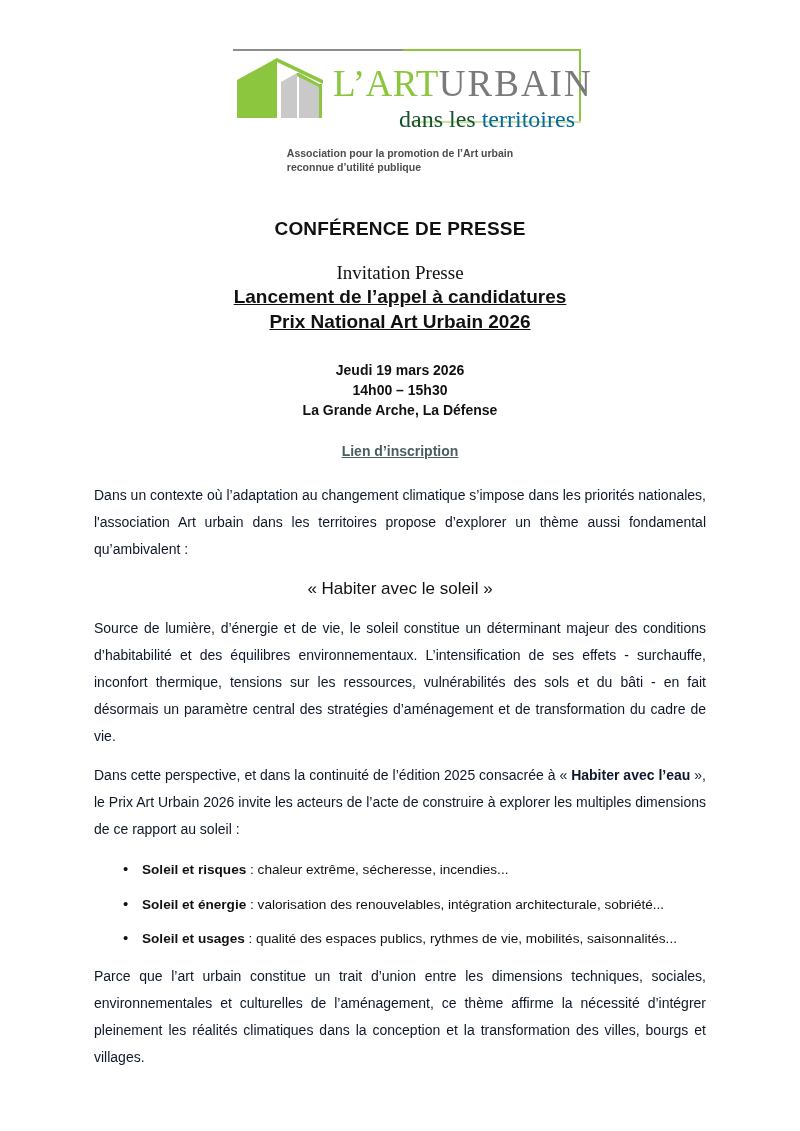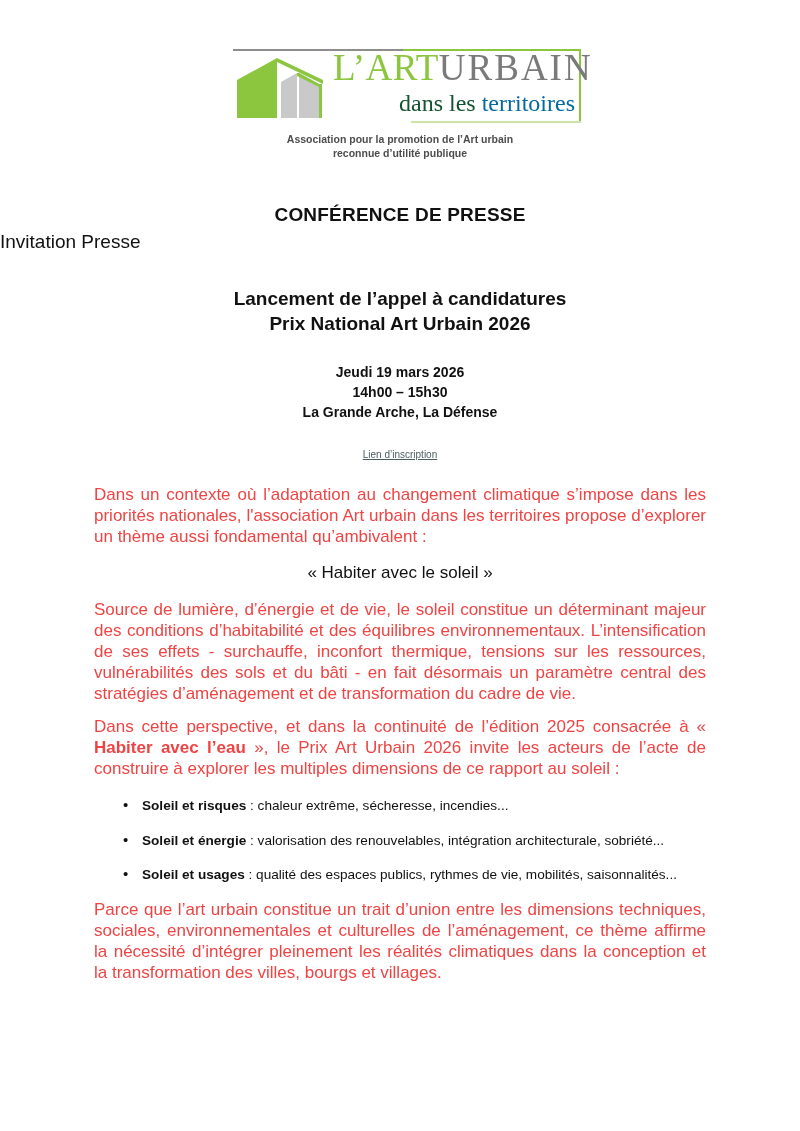--- a/index.html
+++ b/index.html
@@ -74,21 +74,21 @@
   .logo-house {
     position: absolute;
     left: 22px;
     top: 12px;
     width: 86px;
     height: 60px;
   }
   .logo-words {
     position: absolute;
     left: 118px;
-    top: 0;
+    top: 16px;
     width: 250px;
     height: 76px;
   }
   .logo-line1 {
     font-family: "Liberation Serif", "DejaVu Serif", serif;
     font-size: 37px;
     letter-spacing: 0.5px;
     line-height: 44px;
     white-space: nowrap;
   }
@@ -99,82 +99,83 @@
     font-size: 24px;
     line-height: 26px;
     text-align: right;
     padding-right: 8px;
     white-space: nowrap;
   }
   .logo-dans { color: #14532d; }
   .logo-territoires { color: #0369a1; }
 
   .logo-subtitle {
-    margin-top: 9px;
-    text-align: center;
+    margin-top: 23px;
     color: #4d4d4d;
     font-size: 10.5px;
     line-height: 13.5px;
     font-weight: 600;
   }
 
   
   .h-conference {
     margin-top: 44px;
     text-align: center;
     font-size: 19px;
     font-weight: bold;
     letter-spacing: 0.2px;
   }
   .h-invitation {
-    margin-top: 5px;
-    text-align: left;
+    margin-top: 22px;
+    text-align: center;
     font-size: 19px;
     font-weight: normal;
+    font-family: Liberation Serif, serif;
   }
   .h-lancement {
-    margin-top: 33px;
     text-align: center;
     font-size: 19px;
     font-weight: bold;
     line-height: 25px;
+    text-decoration: underline;
   }
   .h-lancement div { font-weight: bold; }
 
   .event-info {
     margin-top: 26px;
     text-align: center;
     font-size: 14px;
     font-weight: bold;
     line-height: 20px;
   }
 
   .link-wrap {
     margin-top: 22px;
     text-align: center;
   }
   .reg-link {
-    font-size: 10px;
+    font-size: 14px;
     color: #4a5e60;
     text-decoration: underline;
     cursor: pointer;
+    font-weight: bold;
   }
 
   
   .content {
     margin: 0 auto;
     width: 612px;
     padding-top: 22px;
   }
   p.body-text {
     margin: 0 0 0 0;
-    font-size: 17px;
-    line-height: 21px;
+    font-size: 14px;
+    line-height: 27px;
     text-align: justify;
-    color: #ef4444;
+    color: #0f172a;
   }
   p.gap { margin-top: 12px; }
 
   .theme-title {
     margin-top: 16px;
     margin-bottom: 16px;
     text-align: center;
     font-size: 17px;
     font-weight: normal;
   }

